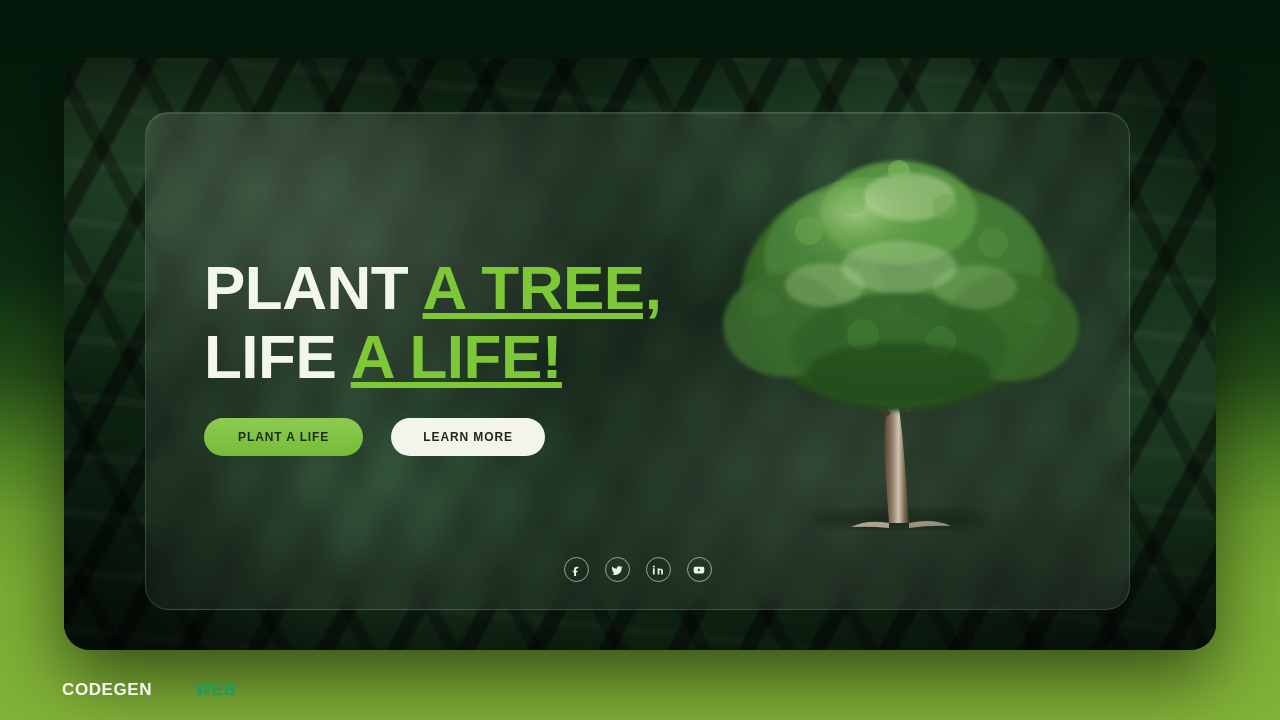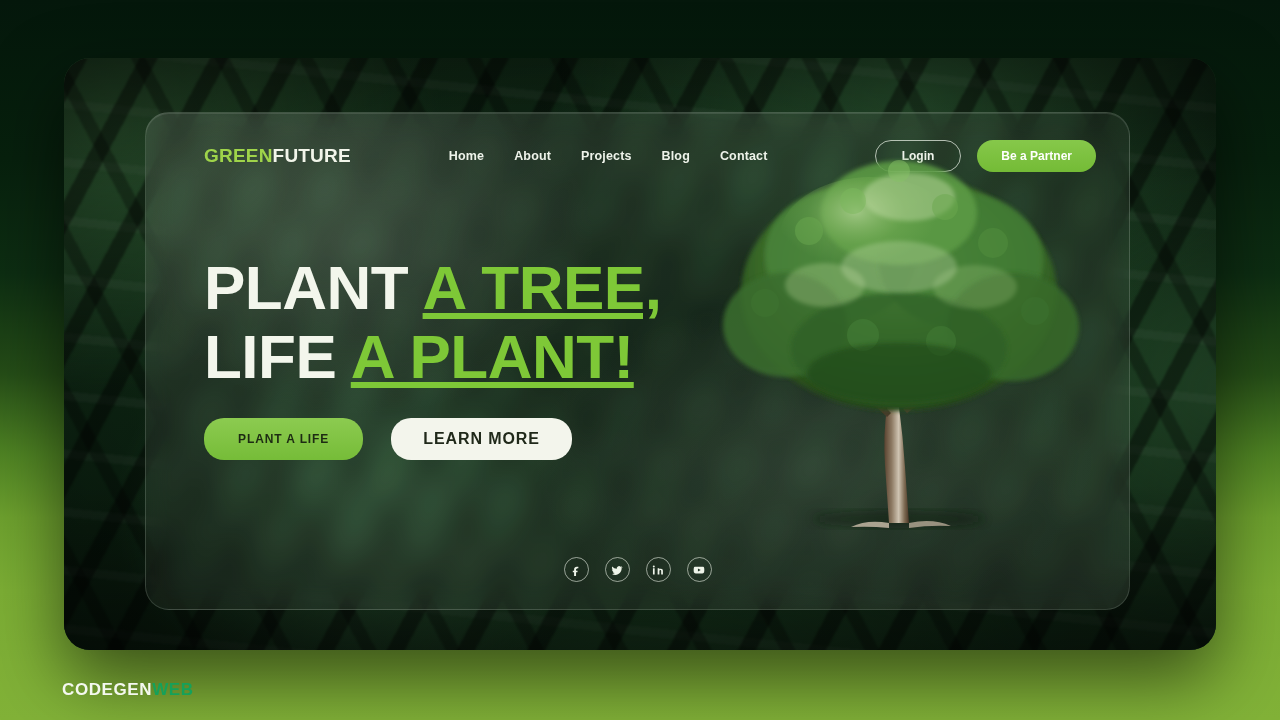--- a/index.html
+++ b/index.html
@@ -129,21 +129,21 @@
     color:#e3e9dd; letter-spacing:.1px; white-space:nowrap;
   }
 
   #cta { margin-top:26px; display:flex; gap:28px; }
   .btn-plant {
     font-size:12px; font-weight:bold; color:#1d2b13; letter-spacing:.9px;
     background:linear-gradient(180deg,#8ccb50 0%,#76bc38 100%);
     border:none; border-radius:20px; padding:12px 34px; cursor:pointer; white-space:nowrap;
   }
   .btn-learn {
-    font-size:16px; font-weight:bold; color:#20291a; letter-spacing:.9px;
+    font-size:12px; font-weight:bold; color:#20291a; letter-spacing:.9px;
     background:#f3f5ec; border:none; border-radius:20px;
     padding:12px 32px; cursor:pointer; white-space:nowrap;text-align:center;
   }
 
   
   #tree { position:absolute; right:44px; top:22px; width:372px; height:400px; }
   #tree svg { width:100%; height:100%; display:block; }
 
   
   #social {
@@ -157,61 +157,42 @@
     cursor:pointer;
   }
   .soc svg { width:12px; height:12px; fill:#eef4e9; }
 
   
   #watermark {
     position:absolute; left:62px; bottom:20px;
     font-size:17px; font-weight:bold; letter-spacing:.6px;
   }
   #watermark .c { color:#f4f8ef; }
-  #watermark .w { color:#15a15a; }
+  #watermark .w { color:#15a15a;padding-left:43px; }
 </style>
 </head>
 <body>
 
 <div id="page">
 
   <div id="frame">
 
     <div class="leafbg"></div>
     <div class="leafvign"></div>
 
     <div id="glass">
 
-      <div id="navbar">
-
-        <div id="logo">
-          <span class="g">GREEN</span><span class="f">FUTURE</span>
-        </div>
-
-        <nav id="navlinks">
-          <a href="#">Home</a>
-          <a href="#">About</a>
-          <a href="#">Projects</a>
-          <a href="#">Blog</a>
-          <a href="#">Contact</a>
-        </nav>
-
-        <div id="navactions">
-          <button class="btn-login">Login</button>
-          <button class="btn-partner">Be a Partner</button>
-        </div>
-      </div>
 
       <div id="hero">
 
         <h1 id="headline">
           <span class="w">PLANT</span>
           <span class="gr">A TREE,</span><br>
           <span class="w">LIFE</span>
-          <span class="gr">A PLANT!</span>
+          <span class="gr">A LIFE!</span>
         </h1>
 
 
         <div id="cta">
           <button class="btn-plant">PLANT A LIFE</button>
           <button class="btn-learn">LEARN MORE</button>
         </div>
       </div>
 
       <div id="tree">

